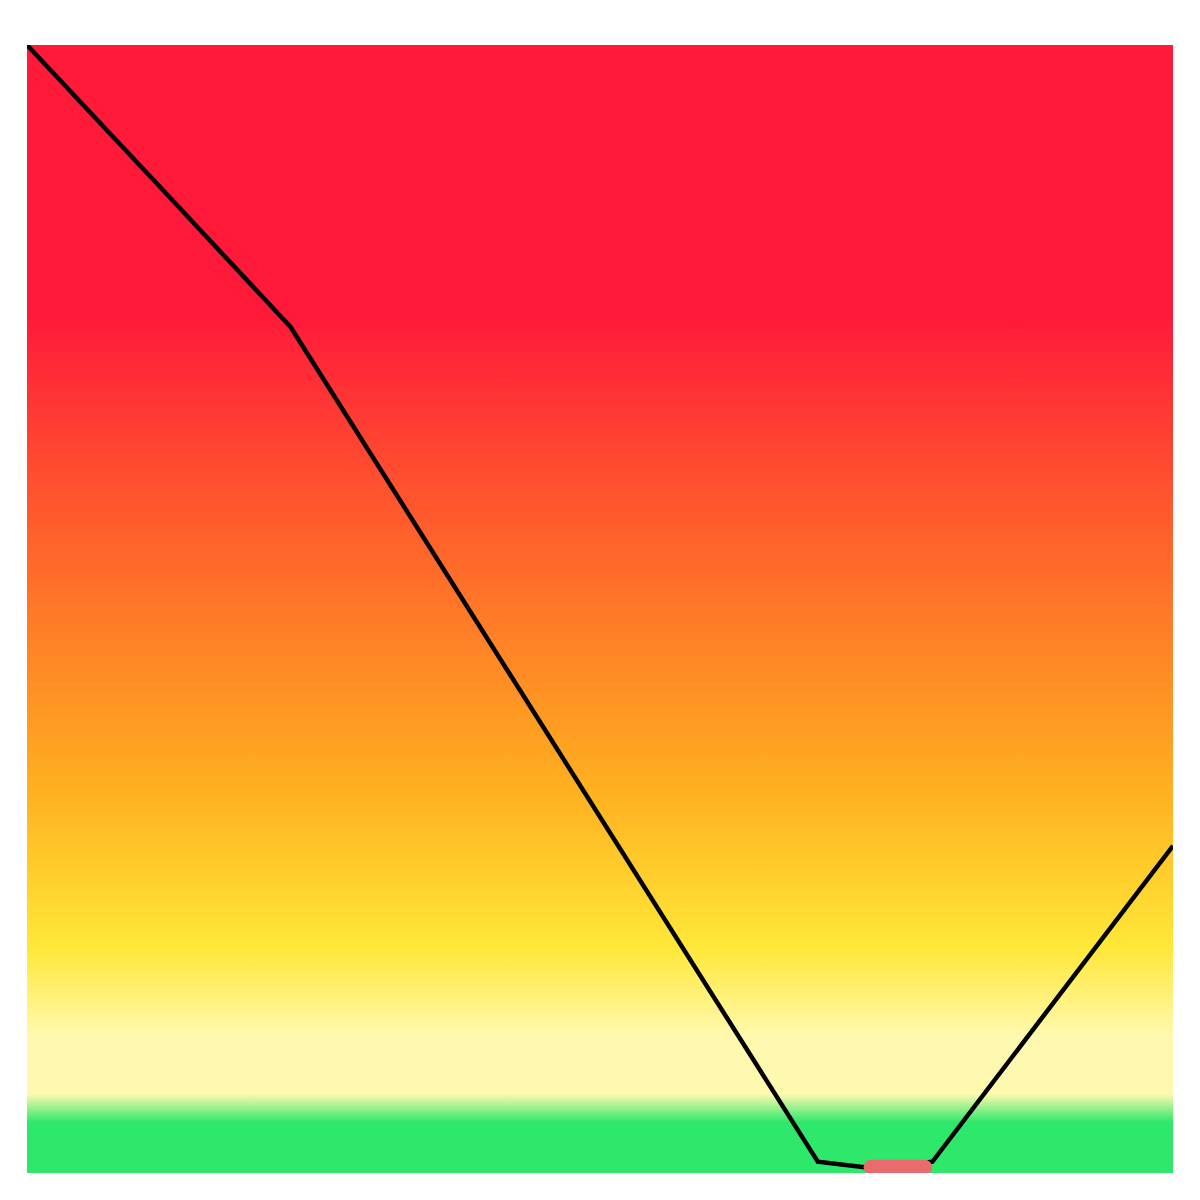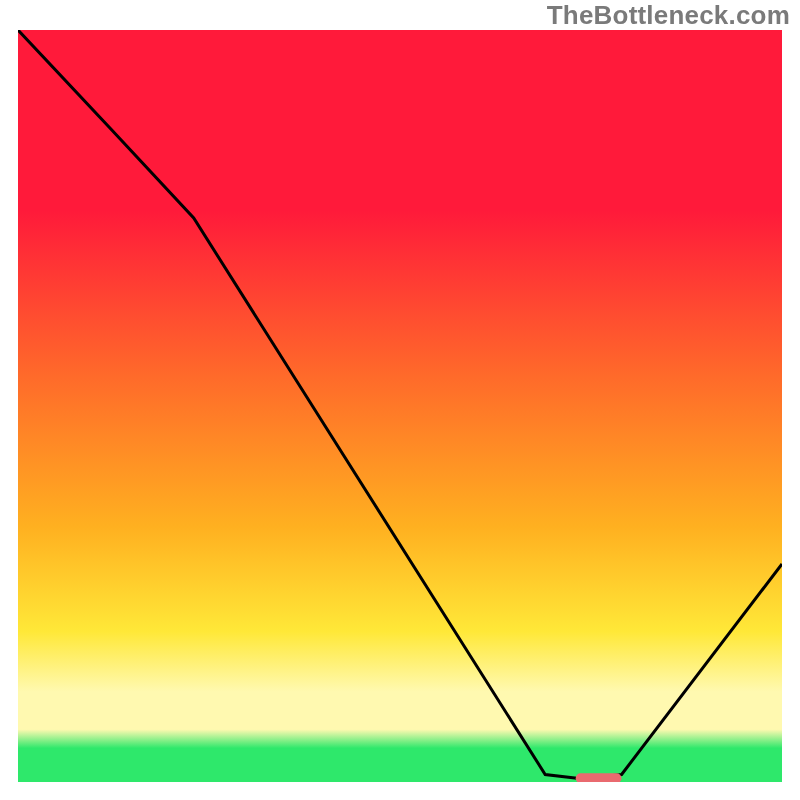--- a/index.html
+++ b/index.html
@@ -32,21 +32,20 @@
     top: 30px;
     width: 764px;
     height: 752px;
   }
   svg { display: block; }
 </style>
 </head>
 <body>
 
 <div class="stage">
-  <div class="watermark">TheBottleneck.com</div>
 
   <div class="plot">
     <svg id="svg" width="764" height="752" viewBox="0 0 764 752">
       <defs>
         <linearGradient id="bg-grad" x1="0" y1="0" x2="0" y2="1">
             <stop offset="0%" stop-color="#ff1a3a"></stop>
             <stop offset="24%" stop-color="#ff1a3a"></stop>
             <stop offset="46%" stop-color="#ff6a2a"></stop>
             <stop offset="66%" stop-color="#ffb020"></stop>
             <stop offset="80%" stop-color="#ffe838"></stop>

